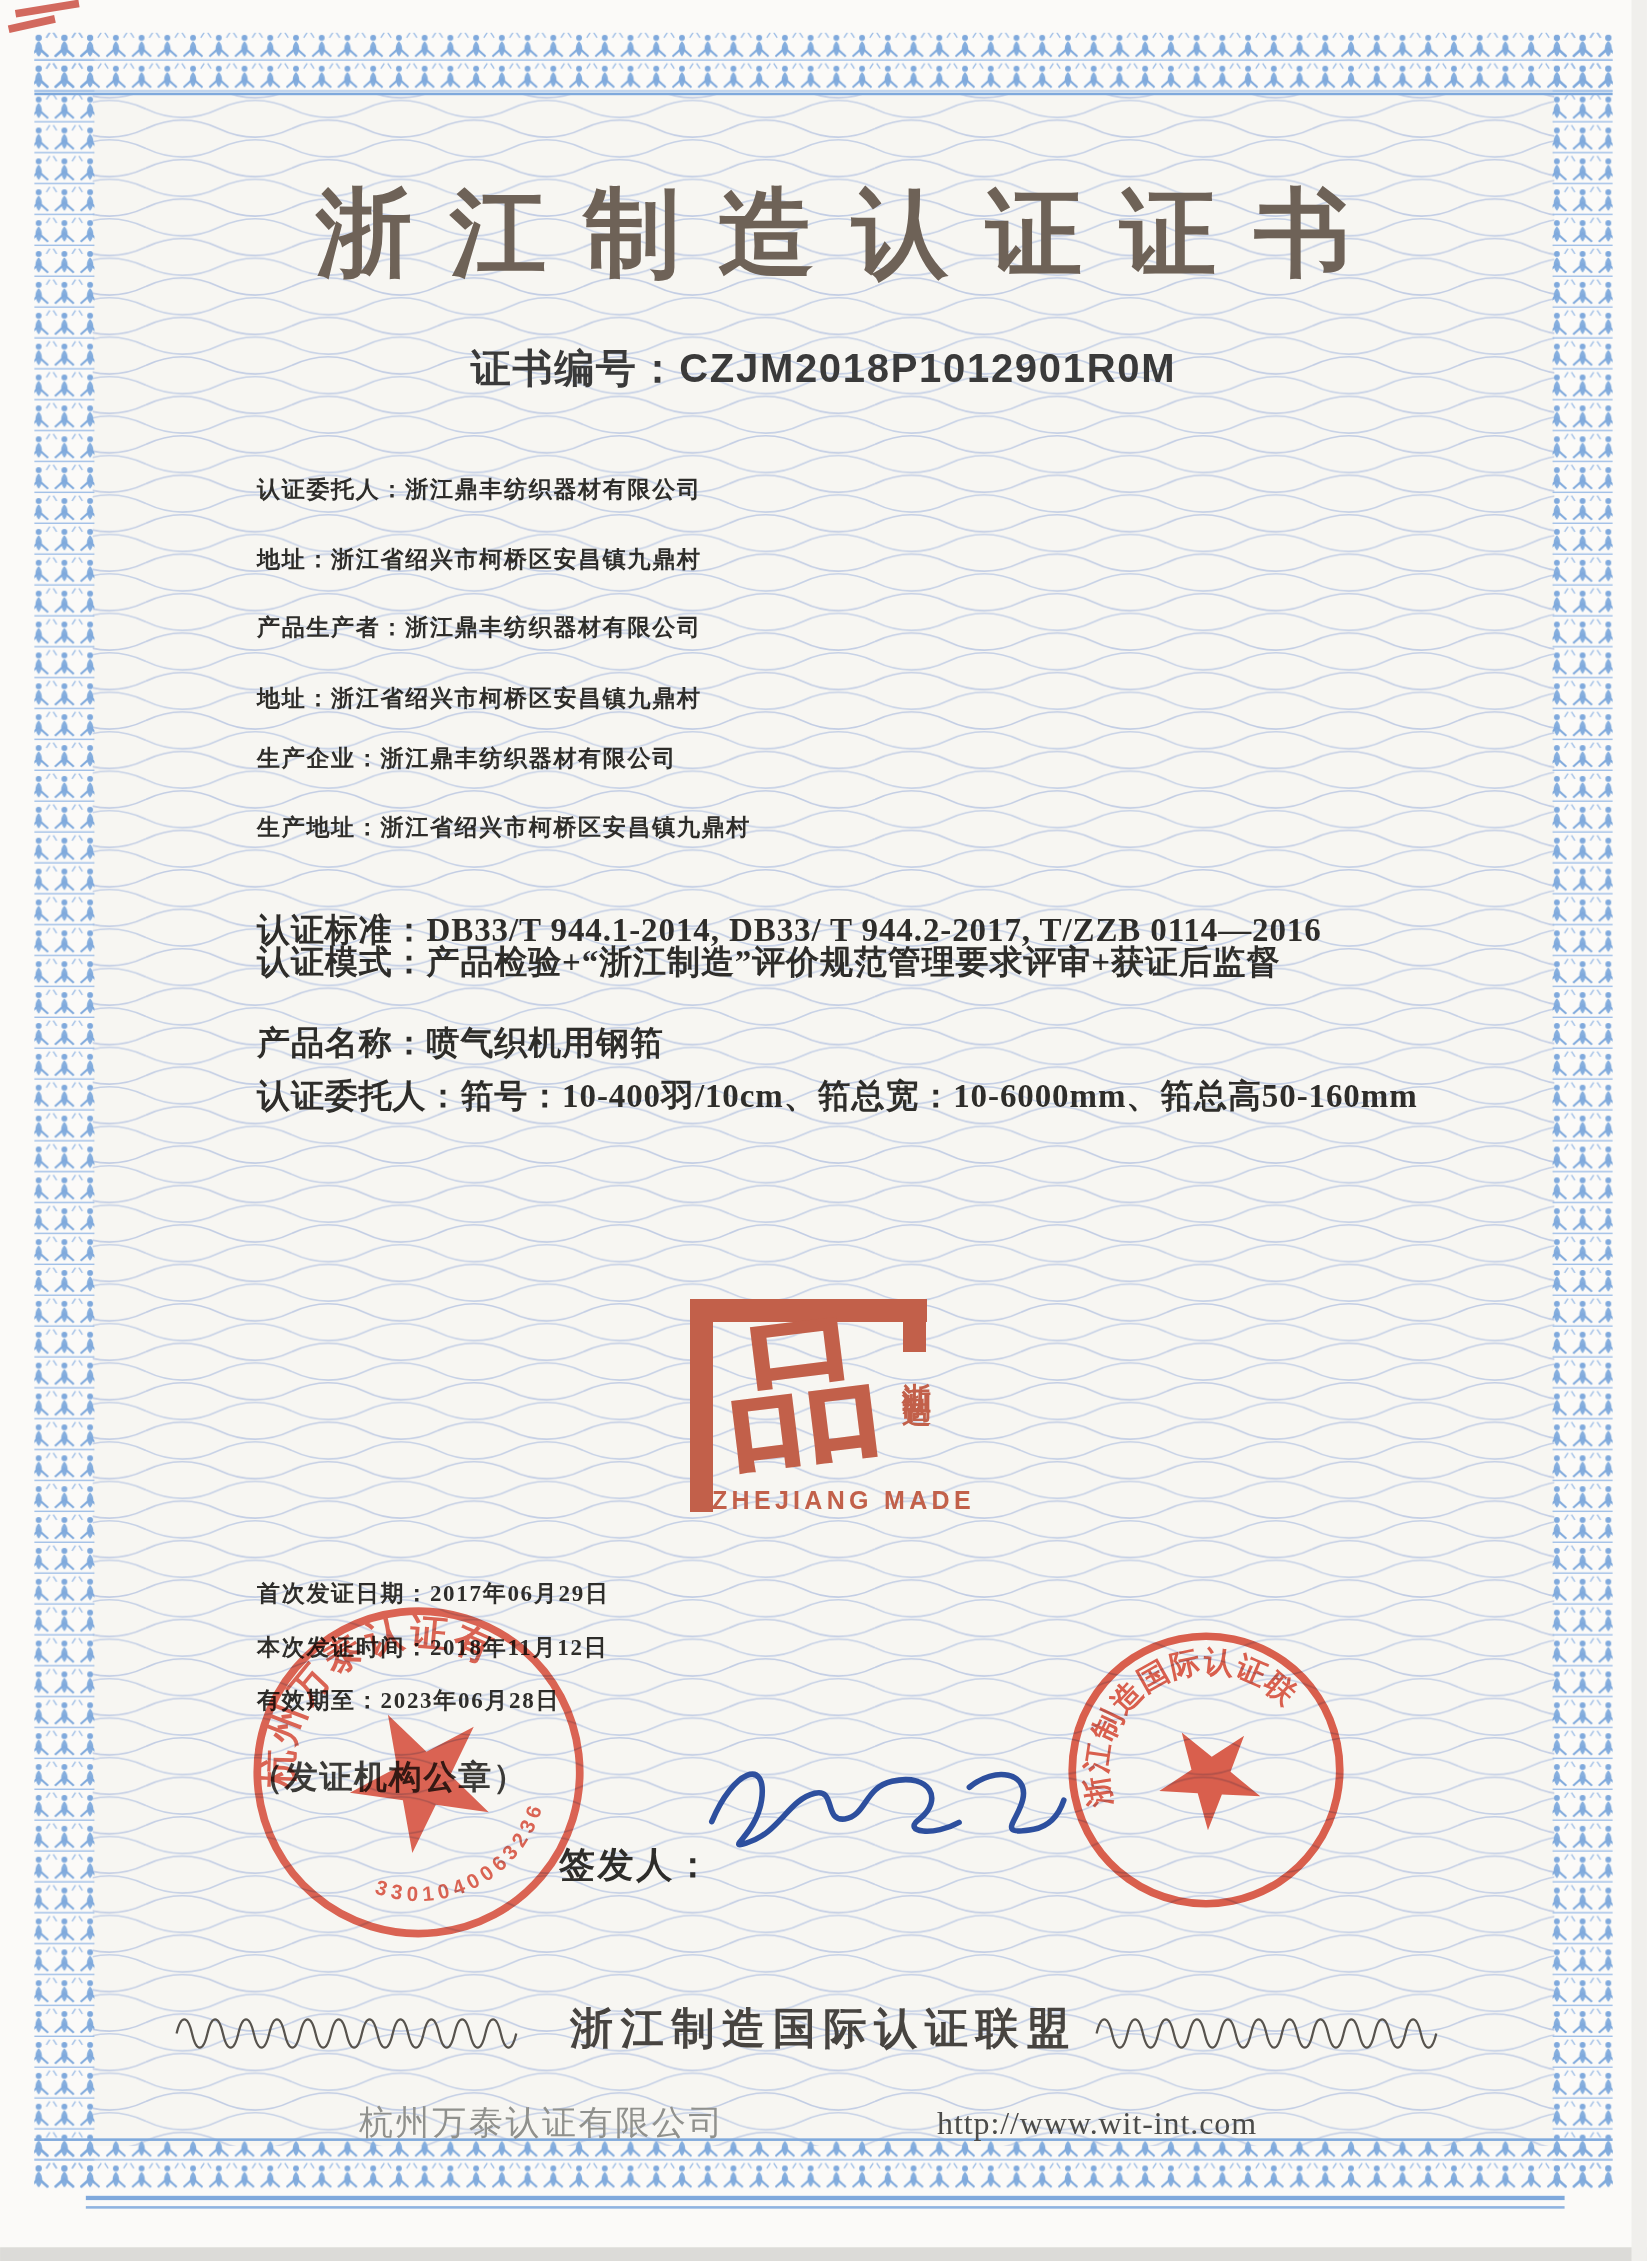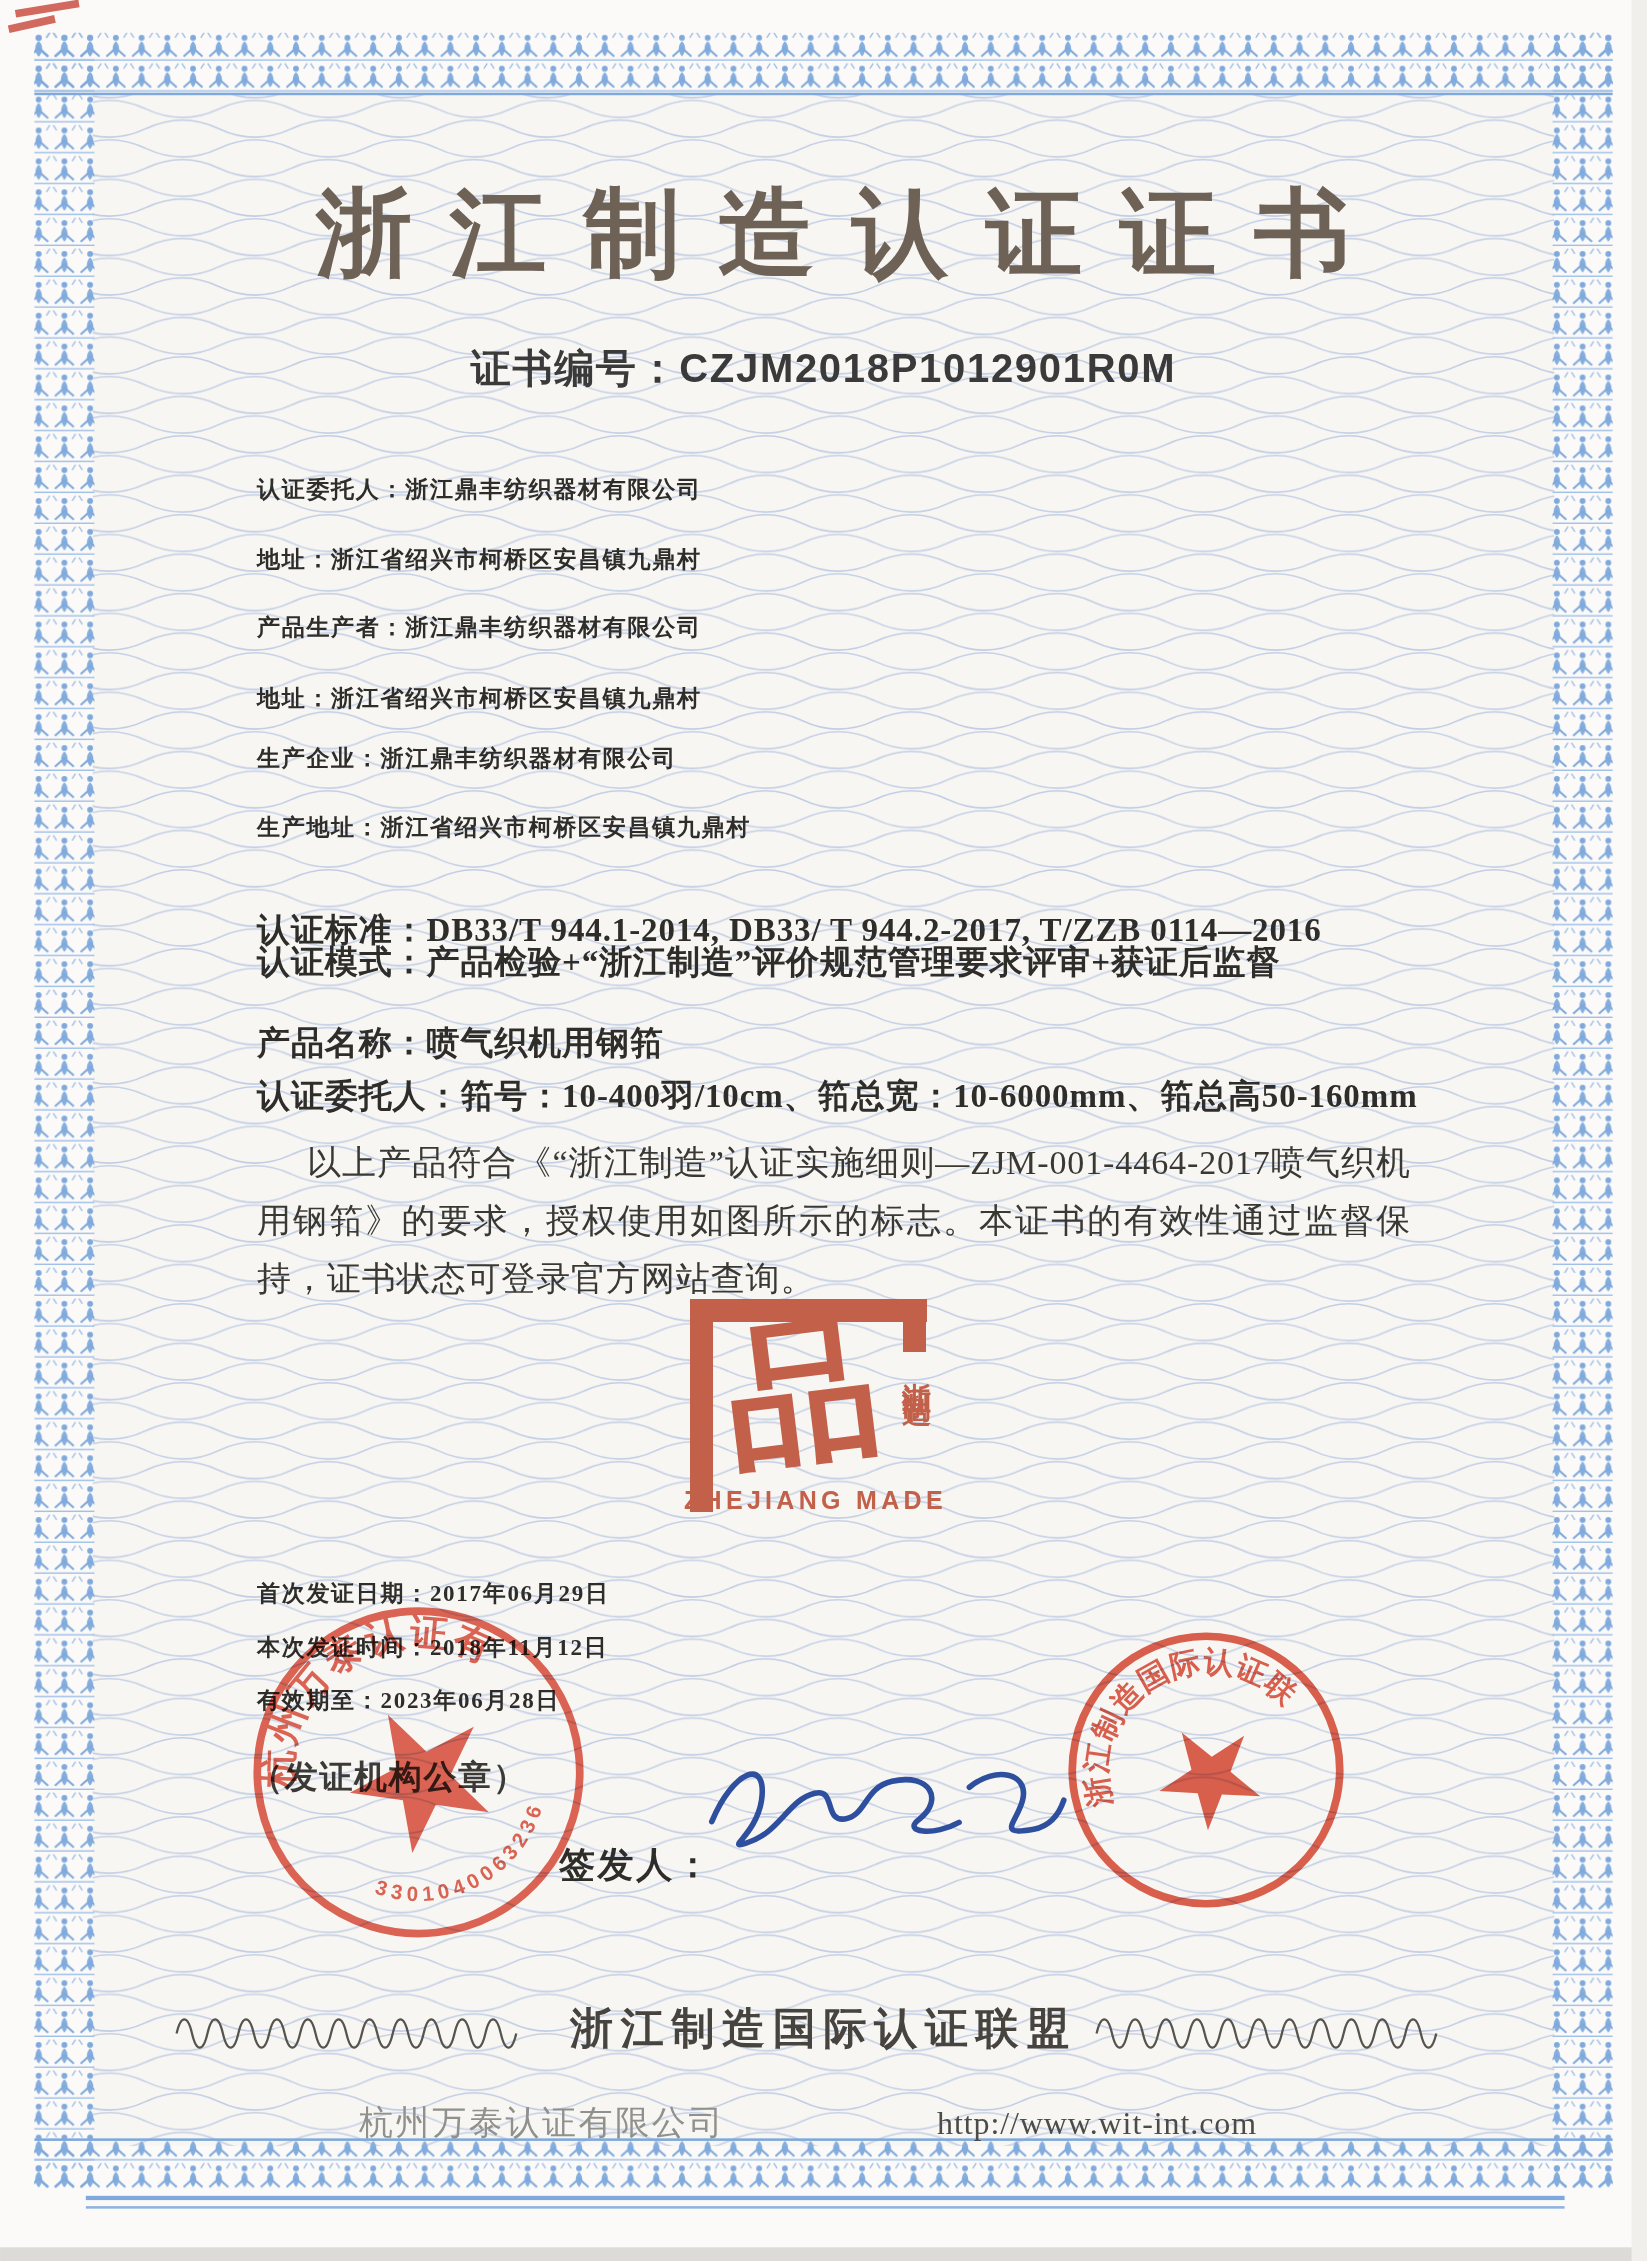--- a/index.html
+++ b/index.html
@@ -32,21 +32,21 @@
     position:absolute;left:36px;top:19px;width:180px;height:180px;line-height:180px;text-align:center;
     font-size:153px;font-weight:bold;color:#c2604a;transform:rotate(-7deg);
   }
   .logo .side{
     position:absolute;left:221px;top:74px;height:137px;
     writing-mode:vertical-rl;text-orientation:upright;
     font-size:29px;font-weight:bold;color:#c2604a;letter-spacing:5.1px;
     font-family:"Liberation Sans","DejaVu Sans",sans-serif;
   }
   .logo .caption{
-    position:absolute;left:8px;top:201px;width:244px;text-align:center;
+    position:absolute;left:36px;top:201px;width:244px;text-align:center;
     font-family:"Liberation Sans","DejaVu Sans",sans-serif;
     font-size:25px;font-weight:bold;color:#c2604a;letter-spacing:4.3px;white-space:nowrap;
   }
   
   .stamp{position:absolute;mix-blend-mode:multiply;z-index:3;}
   .stamp-issuer{left:245px;top:1597px;transform:rotate(-28deg);opacity:.85;}
   .stamp-alliance{left:1062px;top:1626px;transform:rotate(-33deg);opacity:.88;}
   .sealnote{position:absolute;left:250px;top:1755px;font-size:33px;font-weight:bold;color:#3b3a37;letter-spacing:1.7px;z-index:2;}
   .signlabel{position:absolute;left:559px;top:1841px;font-size:36px;font-weight:bold;color:#2e2d2a;letter-spacing:2.6px;z-index:2;}
   .signature{position:absolute;left:686px;top:1740px;z-index:4;}
@@ -112,21 +112,20 @@
   <div class="row" style="top:612px"><span>产品生产者：</span><span>浙江鼎丰纺织器材有限公司</span></div>
   <div class="row" style="top:683px"><span>地址：</span><span>浙江省绍兴市柯桥区安昌镇九鼎村</span></div>
   <div class="row" style="top:743px"><span>生产企业：</span><span>浙江鼎丰纺织器材有限公司</span></div>
   <div class="row" style="top:812px"><span>生产地址：</span><span>浙江省绍兴市柯桥区安昌镇九鼎村</span></div>
 
   <div class="row spec" style="top:908px"><span>认证标准：</span><span>DB33/T 944.1-2014, DB33/ T 944.2-2017, T/ZZB 0114—2016</span></div>
   <div class="row spec" style="top:940px"><span>认证模式：</span><span>产品检验+“浙江制造”评价规范管理要求评审+获证后监督</span></div>
   <div class="row spec" style="top:1021px"><span>产品名称：</span><span>喷气织机用钢筘</span></div>
   <div class="row spec" style="top:1074px"><span>认证委托人：</span><span>筘号：10-400羽/10cm、筘总宽：10-6000mm、筘总高50-160mm</span></div>
 
-  <div class="statement">以上产品符合《“浙江制造”认证实施细则—ZJM-001-4464-2017喷气织机用钢筘》的要求，授权使用如图所示的标志。本证书的有效性通过监督保持，证书状态可登录官方网站查询。</div>
 
   <div class="logo">
     <div class="bar" style="left:13.7px;top:13.7px;width:237px;height:23px"></div>
     <div class="bar" style="left:227px;top:13.7px;width:23px;height:53px"></div>
     <div class="bar" style="left:13.7px;top:13.7px;width:23px;height:213px"></div>
     <div class="mark">品</div>
     <div class="side">浙江制造</div>
     <div class="caption">ZHEJIANG MADE</div>
   </div>
 

